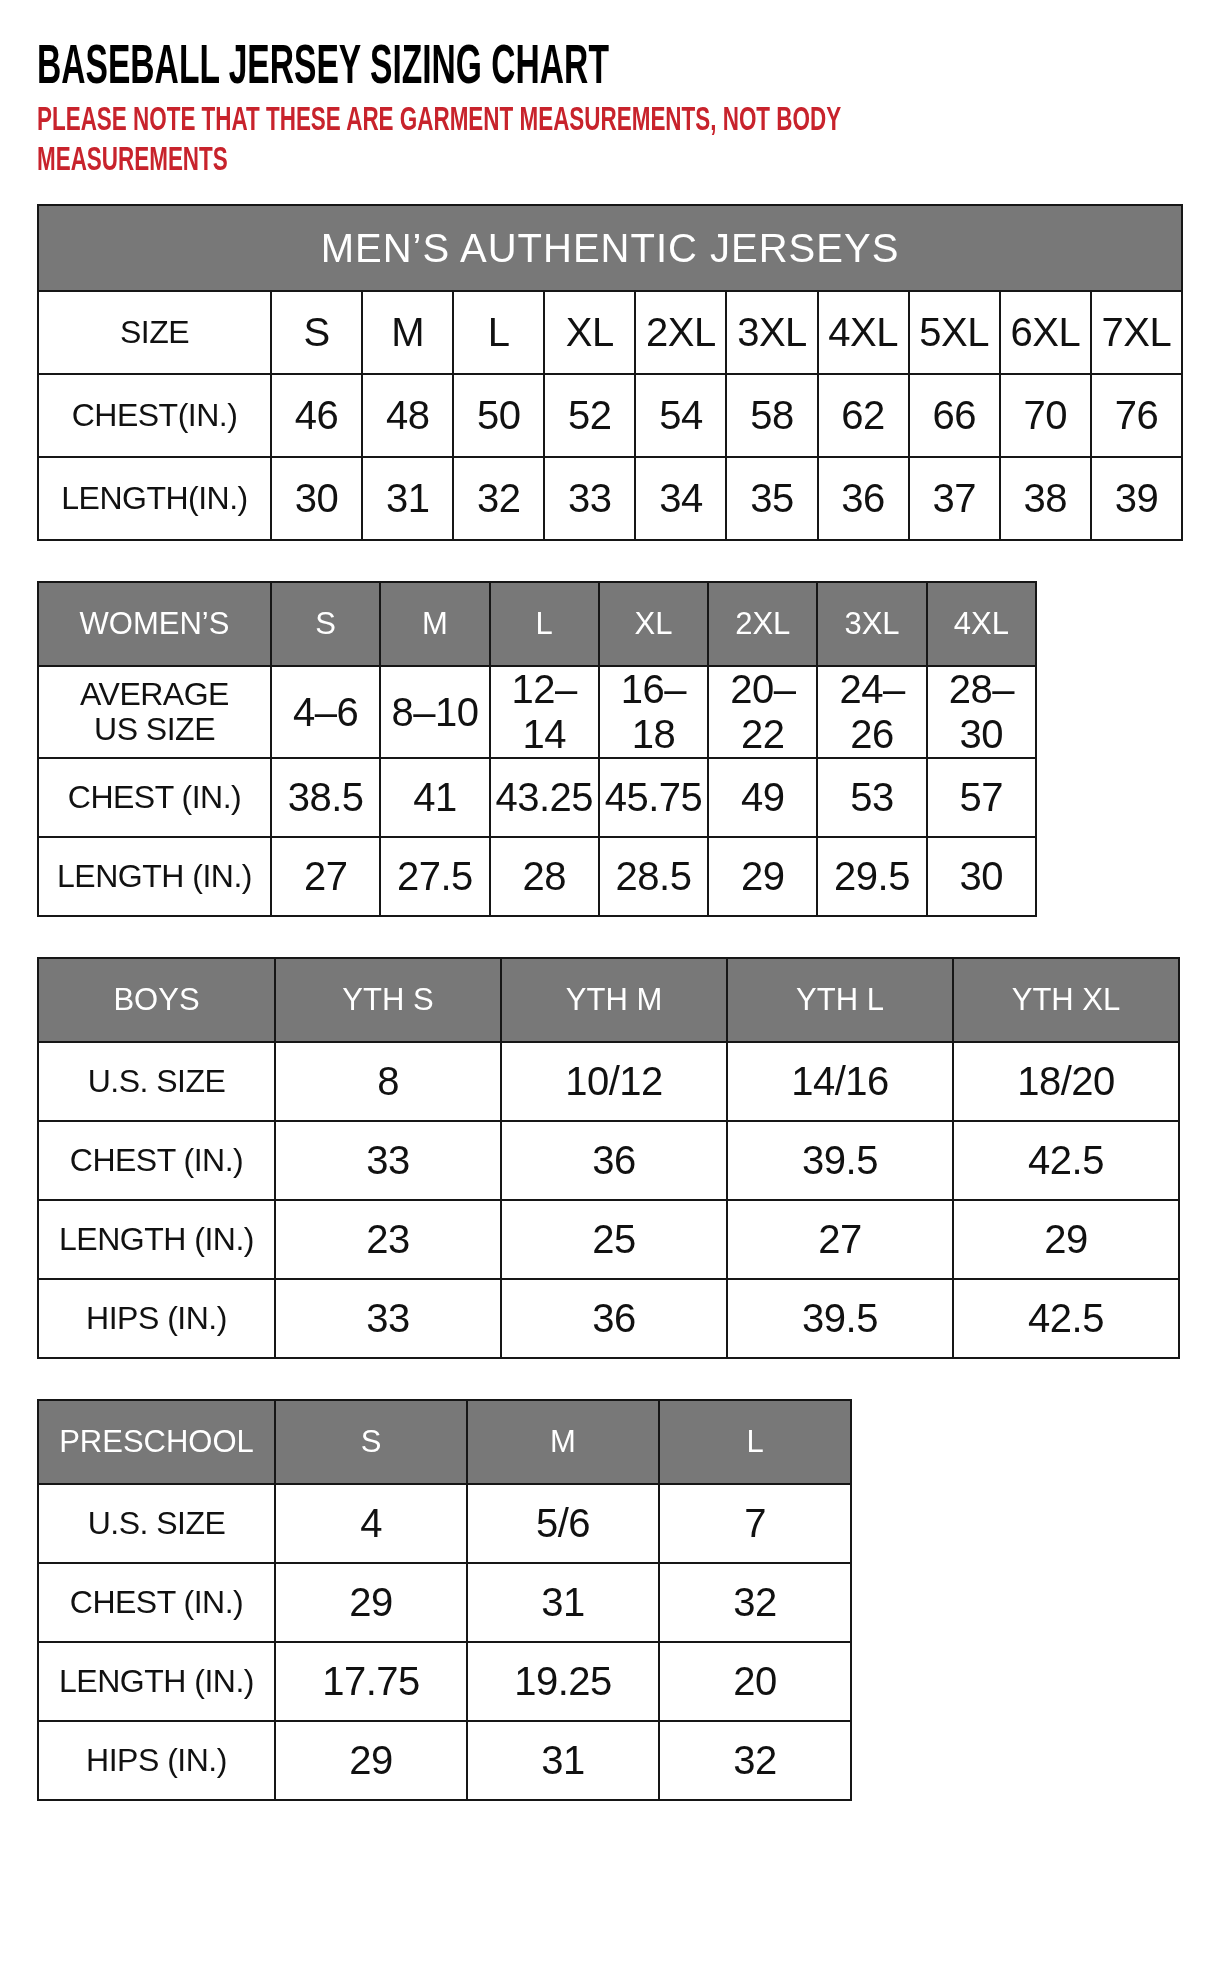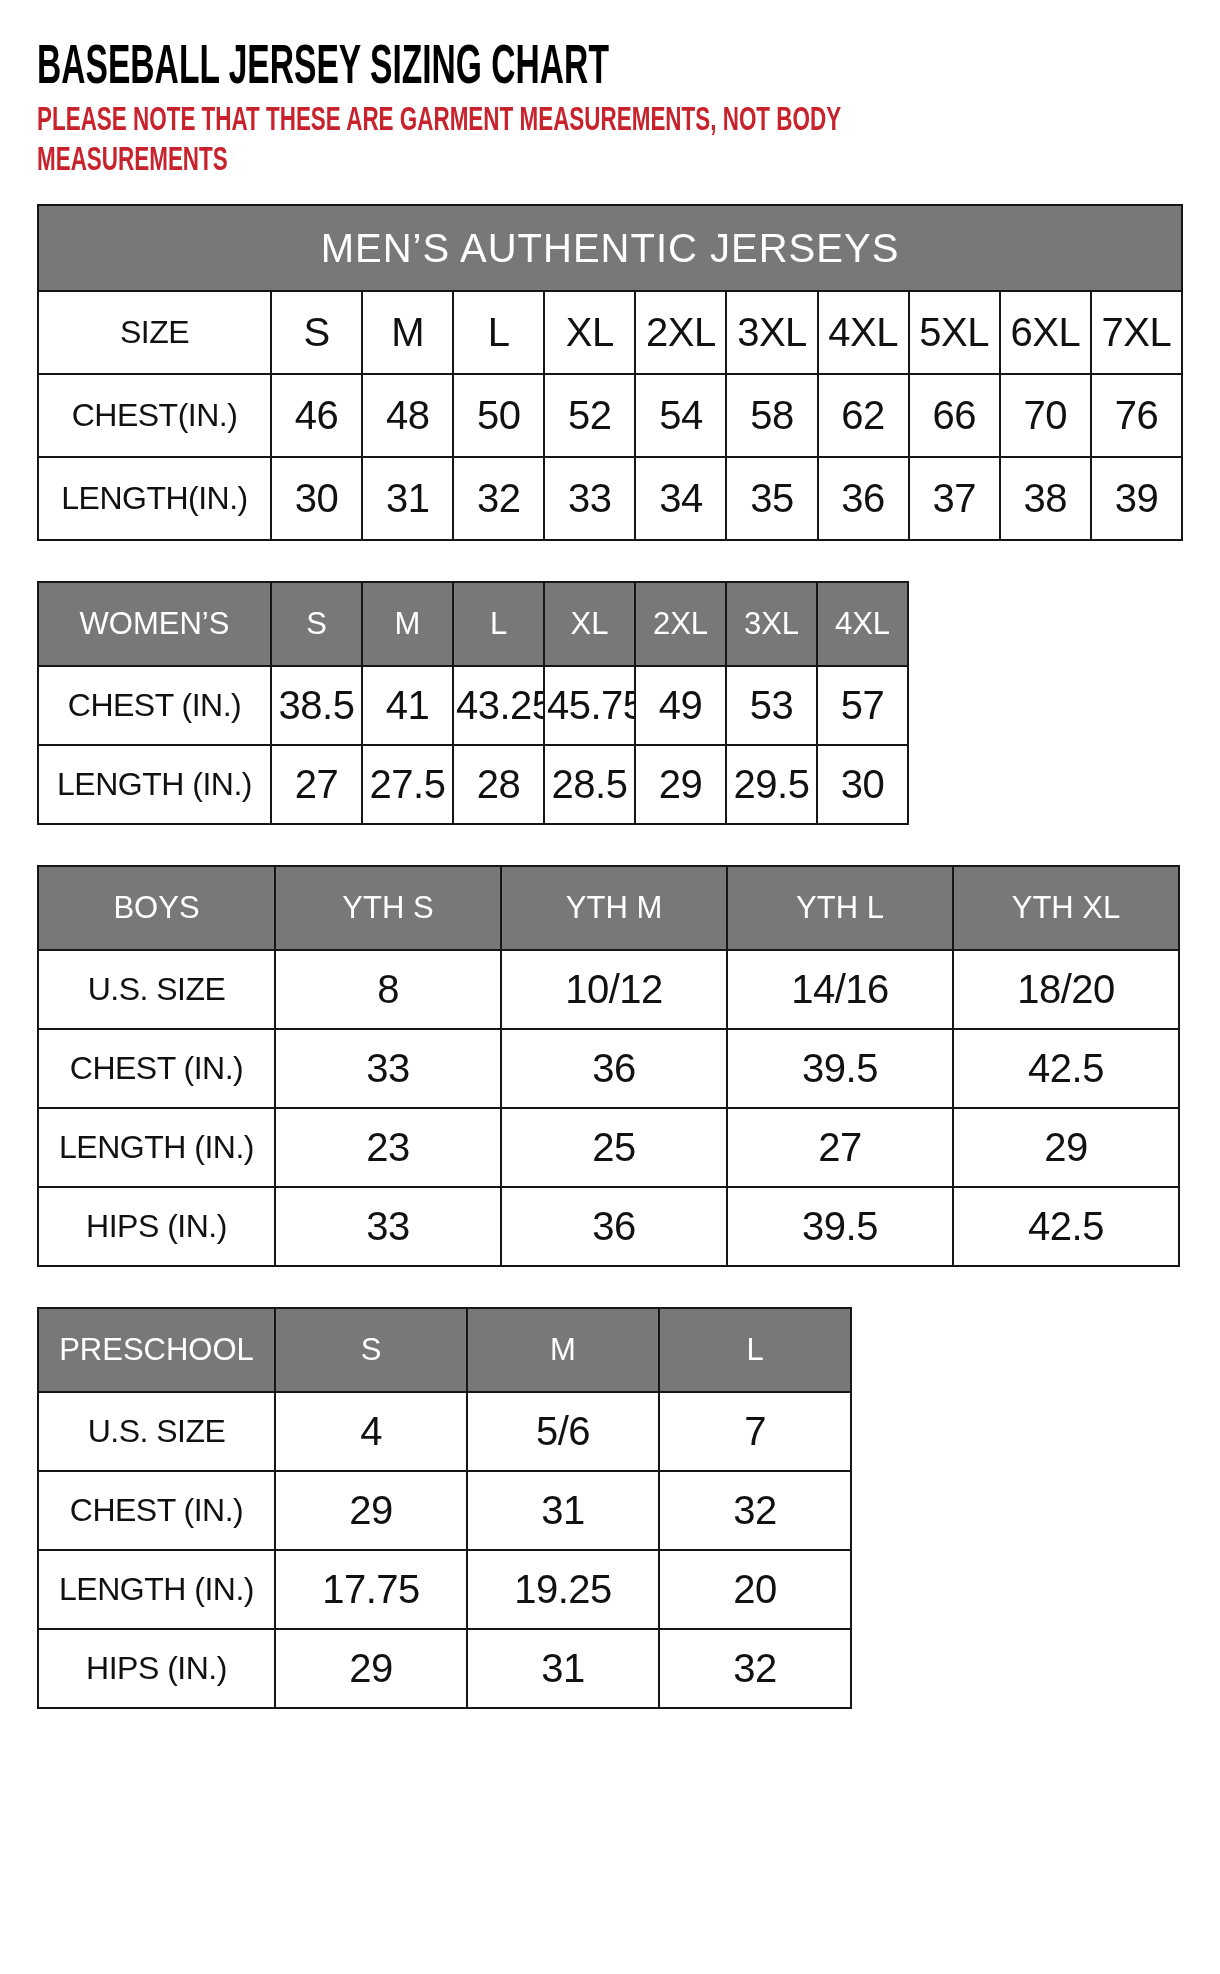--- a/index.html
+++ b/index.html
@@ -150,21 +150,21 @@
             <td class="val">36</td>
             <td class="val">37</td>
             <td class="val">38</td>
             <td class="val">39</td>
           </tr>
         </tbody>
       </table>
     </div>
 
   <div class="table-wrap">
-      <table class="size-table t-womens" style="width: 872px;">
+      <table class="size-table t-womens" style="width: 1000px;">
         <colgroup>
           <col style="width: 233px;">
           <col>
           <col>
           <col>
           <col>
           <col>
           <col>
           <col>
         </colgroup>
@@ -175,20 +175,31 @@
             <th class="ghead">M</th>
             <th class="ghead">L</th>
             <th class="ghead">XL</th>
             <th class="ghead">2XL</th>
             <th class="ghead">3XL</th>
             <th class="ghead">4XL</th>
           </tr>
         </thead>
         <tbody>
           <tr>
+            <td class="row-label">AVERAGE
+US SIZE</td>
+            <td class="val">4–6</td>
+            <td class="val">8–10</td>
+            <td class="val">12–14</td>
+            <td class="val">16–18</td>
+            <td class="val">20–22</td>
+            <td class="val">24–26</td>
+            <td class="val">28–30</td>
+          </tr>
+          <tr>
             <td class="row-label">CHEST (IN.)</td>
             <td class="val">38.5</td>
             <td class="val">41</td>
             <td class="val">43.25</td>
             <td class="val">45.75</td>
             <td class="val">49</td>
             <td class="val">53</td>
             <td class="val">57</td>
           </tr>
           <tr>

